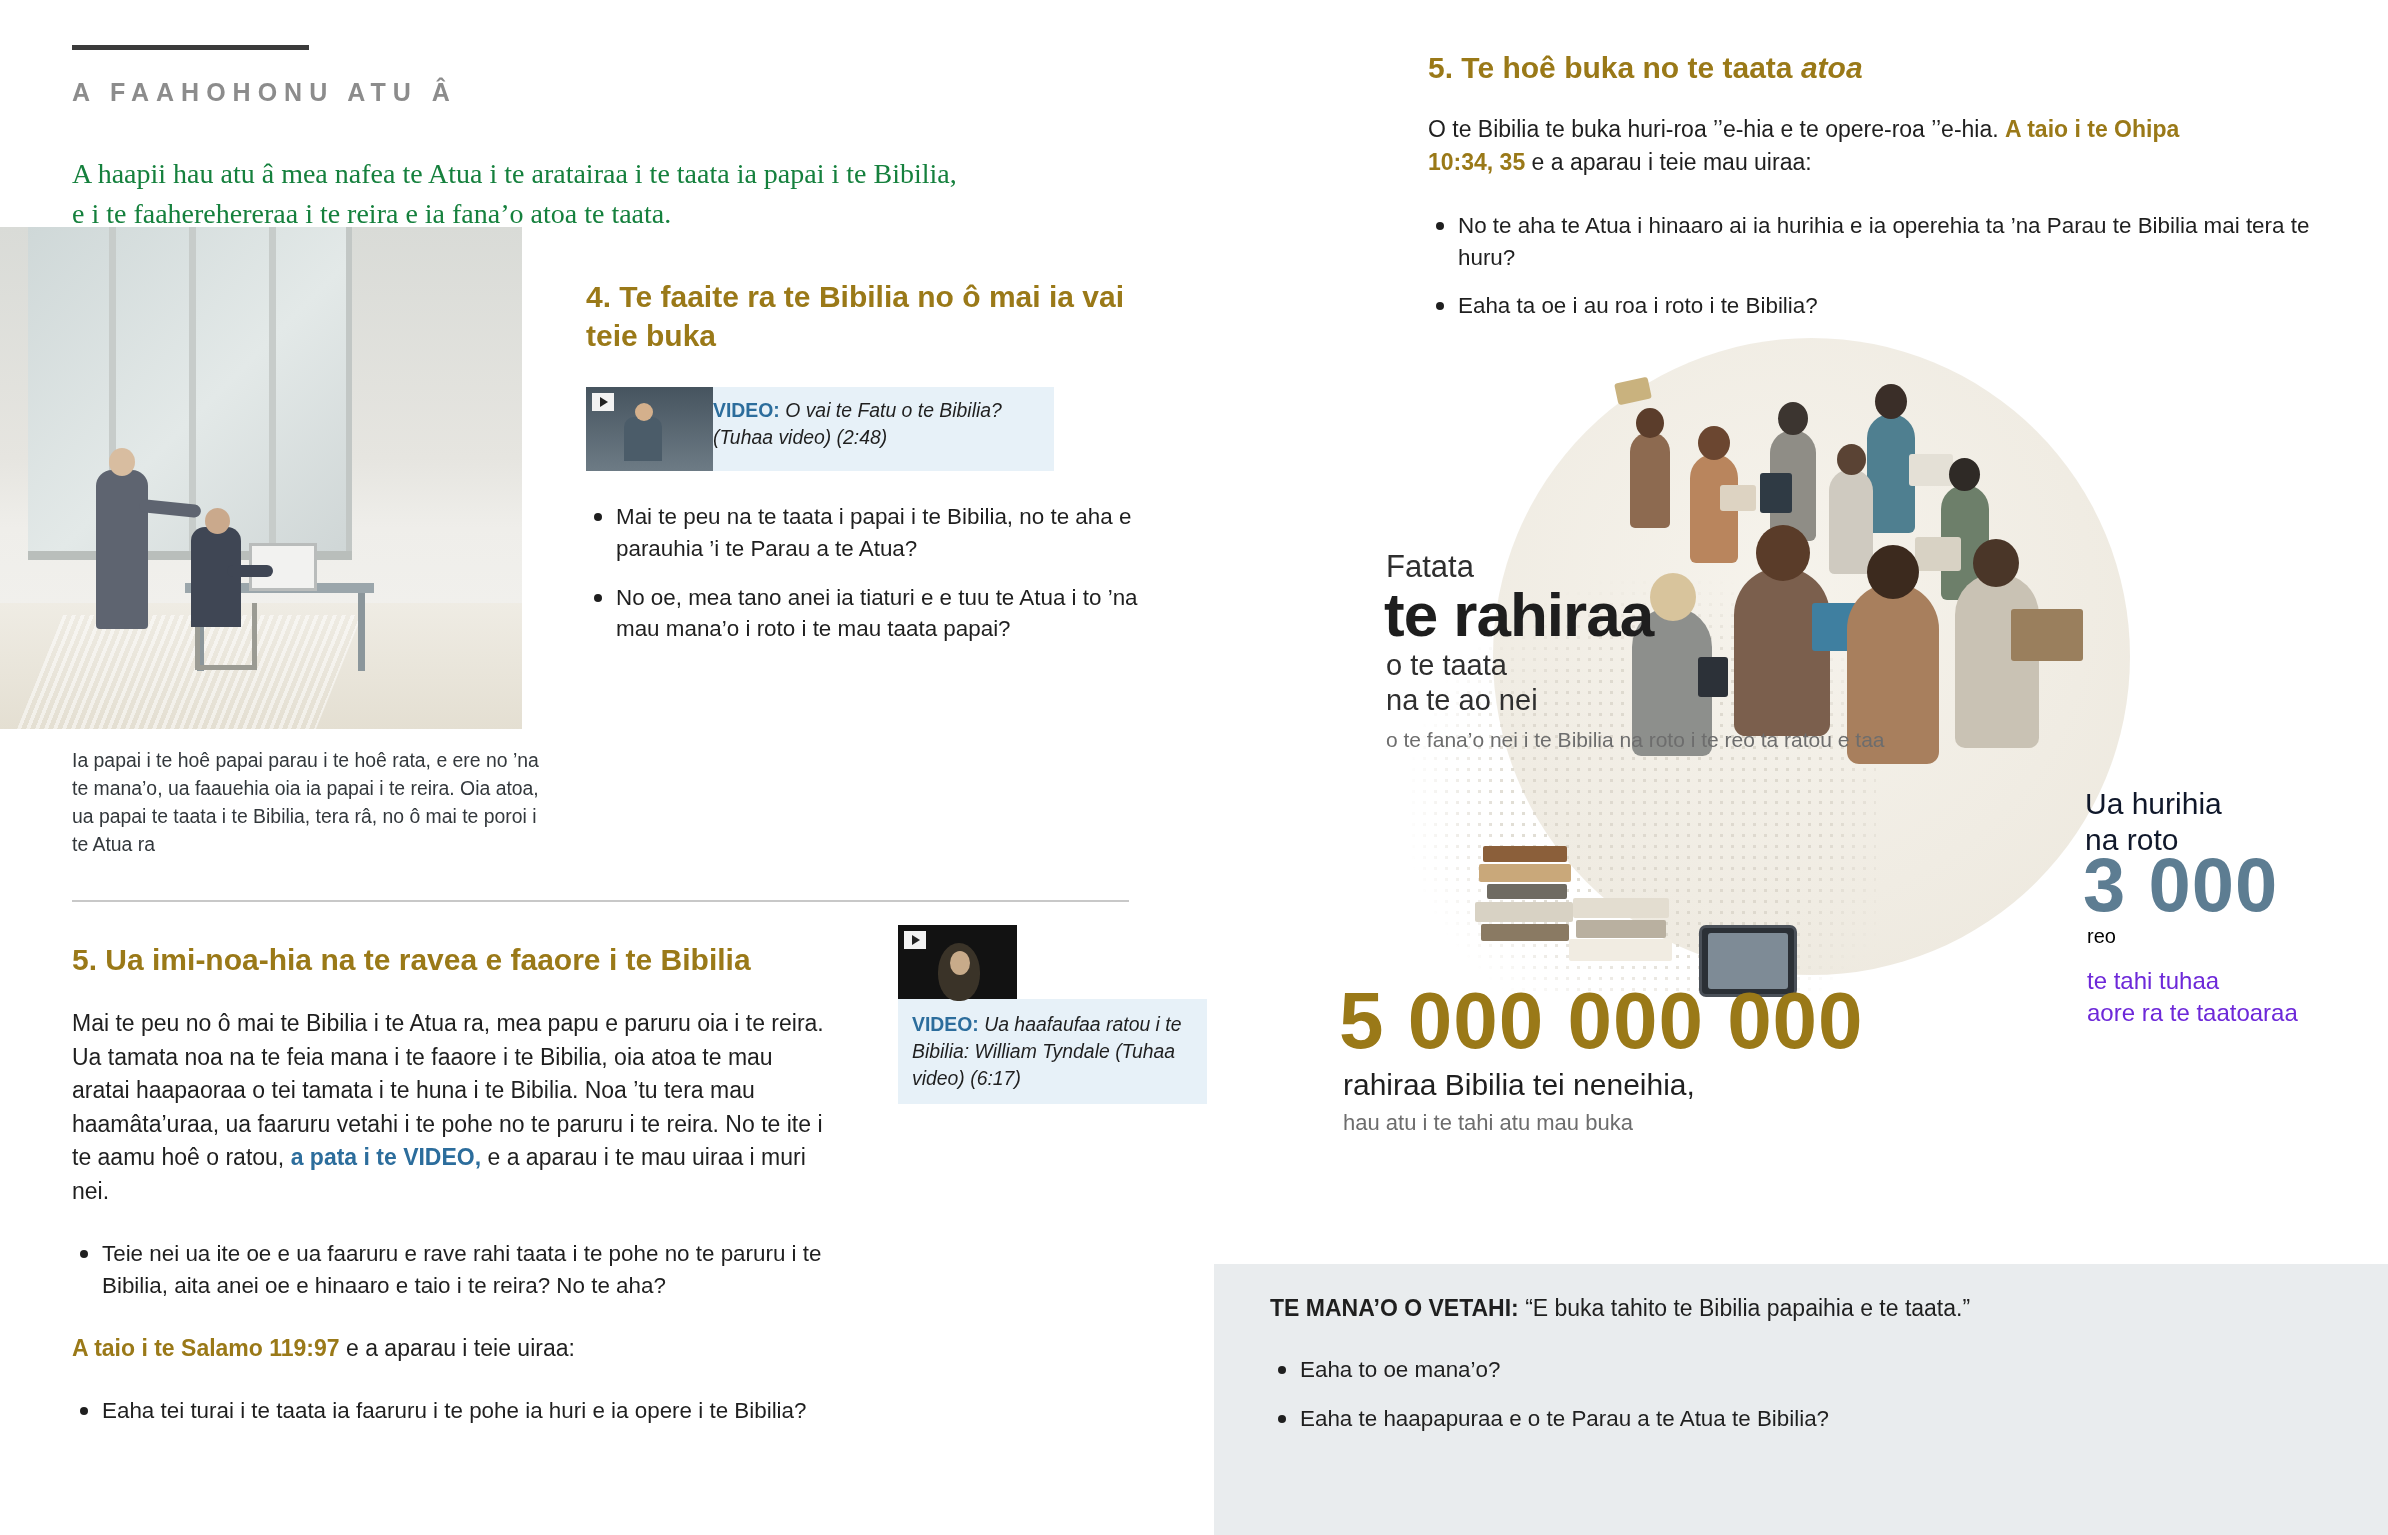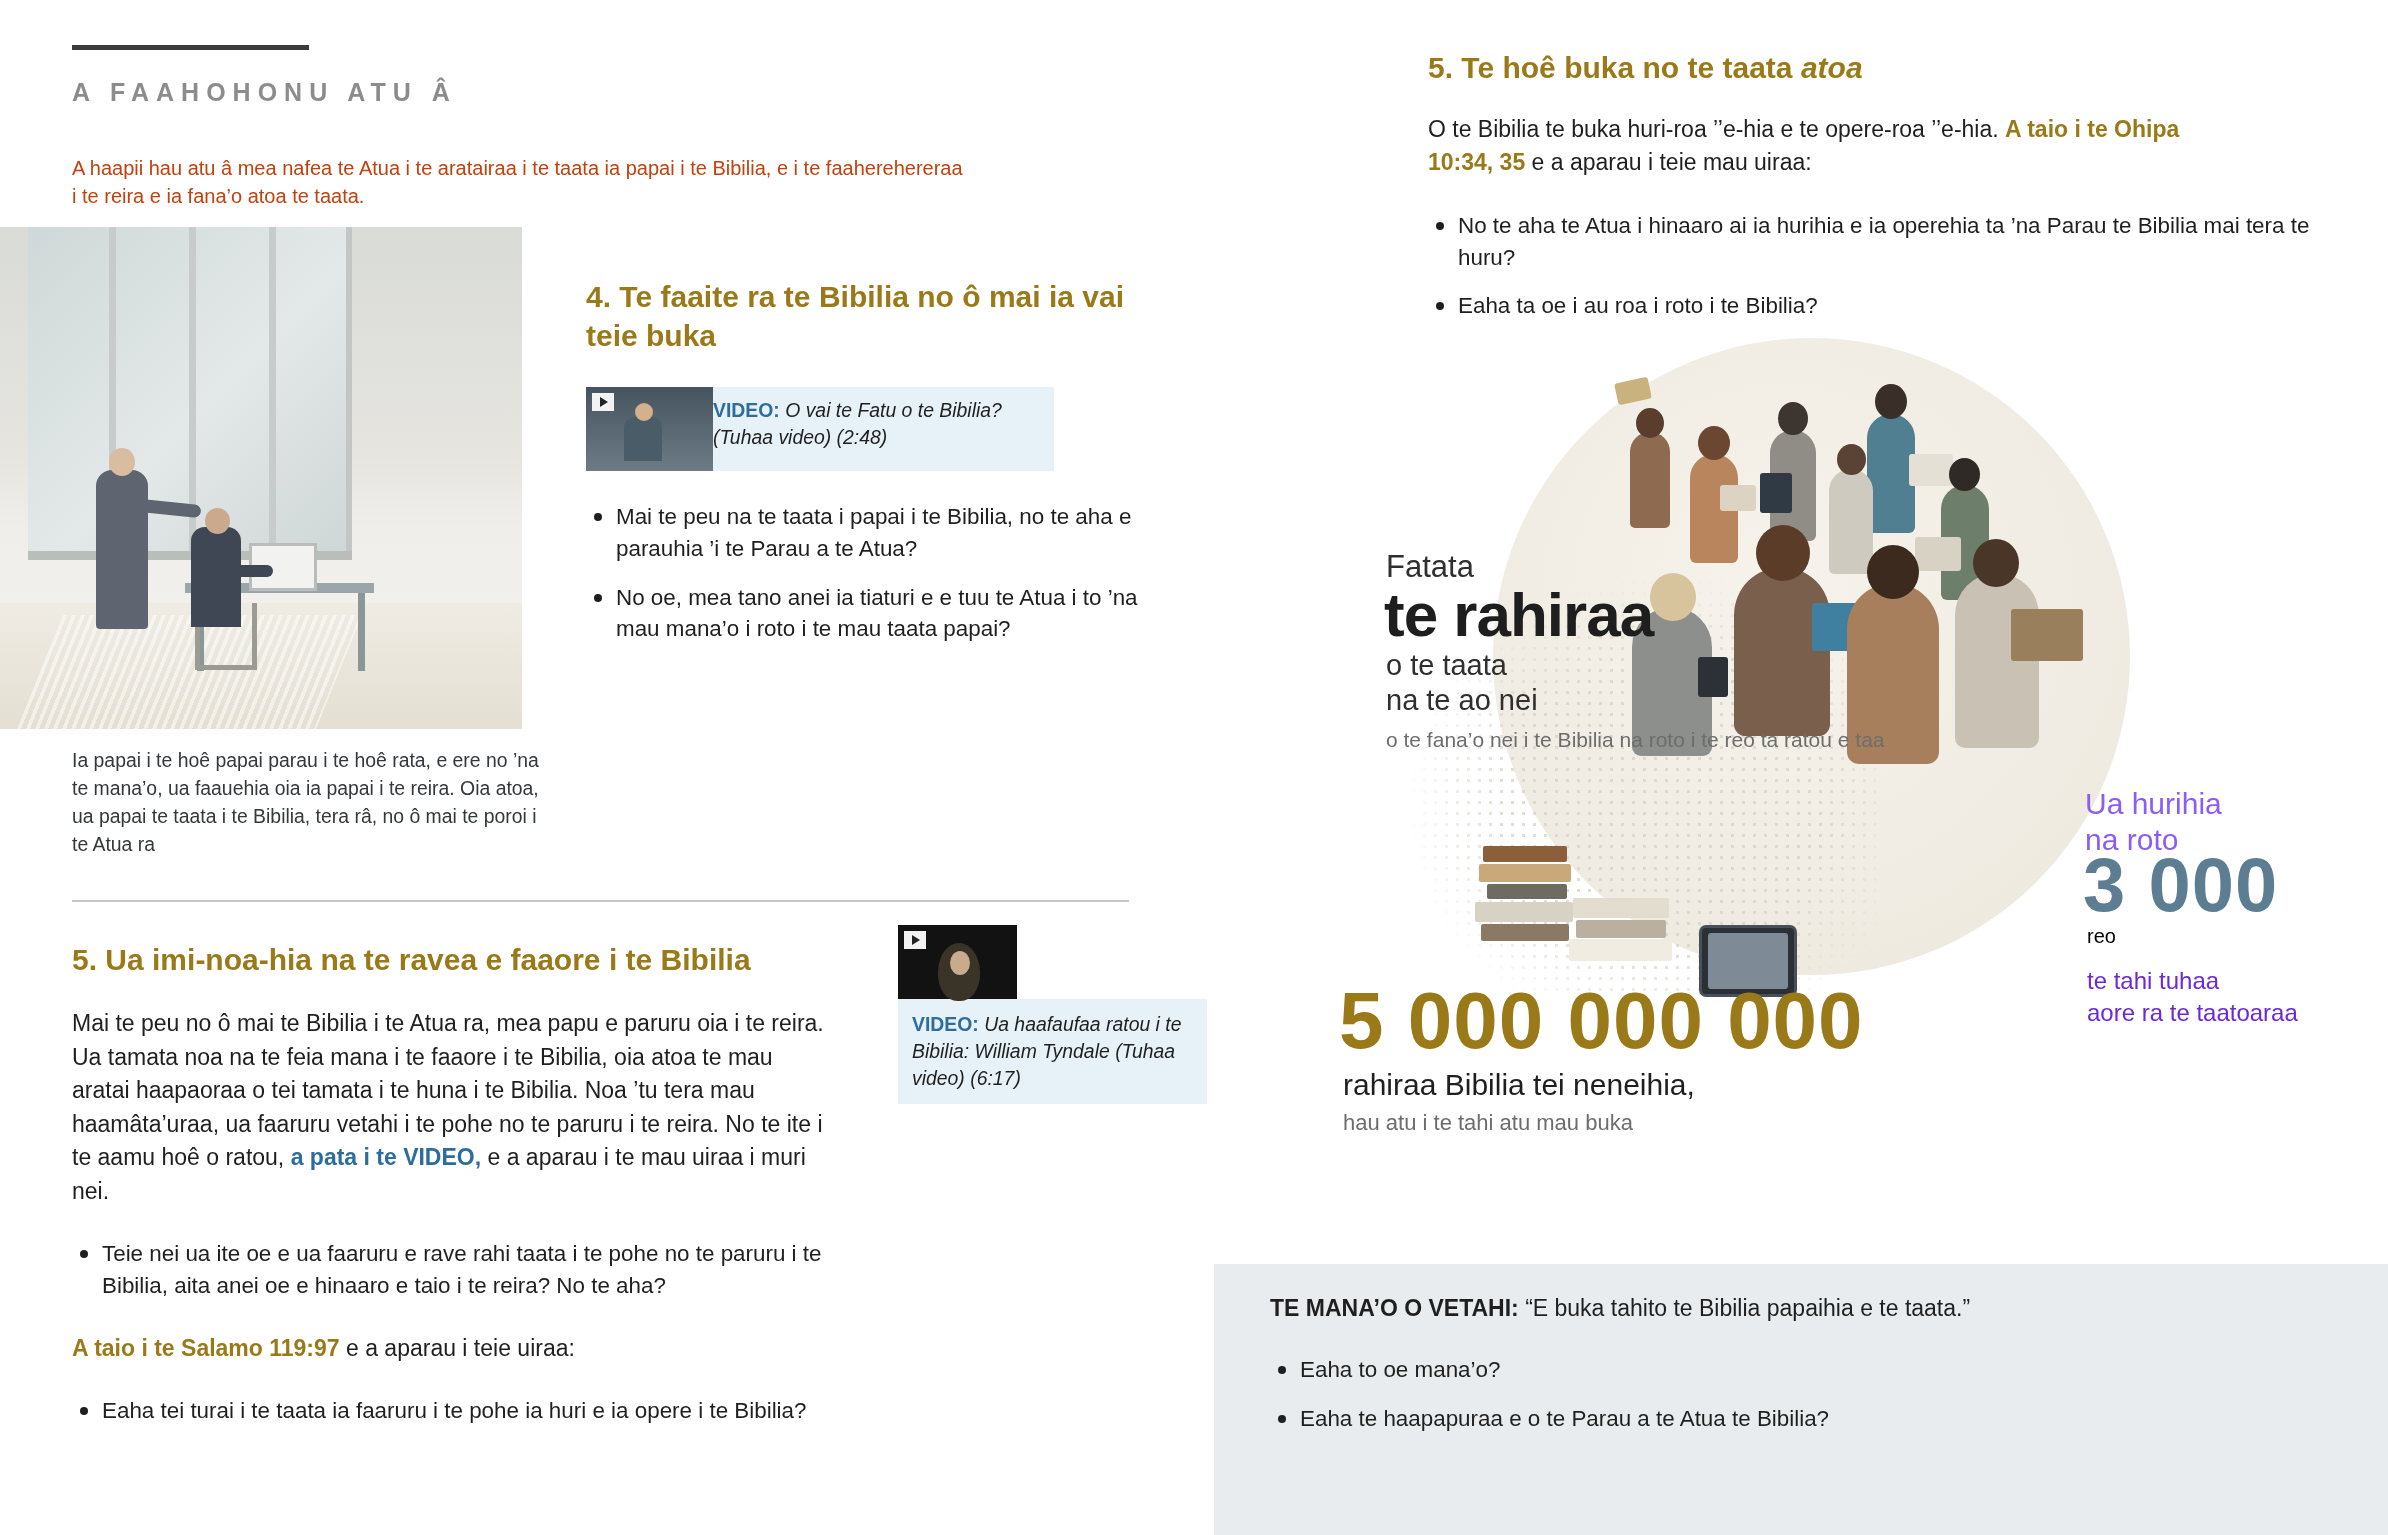--- a/index.html
+++ b/index.html
@@ -16,21 +16,21 @@
   
   .left-col{position:absolute;left:72px;top:0;width:1065px;height:1535px;}
 
   .rule-top{position:absolute;left:0;top:45px;width:237px;height:5px;background:#3b3b3b;}
   .section-kicker{
     position:absolute;left:0;top:78px;
     font-size:25px;letter-spacing:7px;font-weight:700;color:#8c8c8c;
   }
   .intro{
     position:absolute;left:0;top:154px;width:896px;
-    font-size:20px;line-height:1.42;color:#c2410c;
+    font-size:28px;line-height:1.42;color:#15803d;font-family:Liberation Serif, serif;
   }
 
   
   .illus{
     position:absolute;left:-72px;top:227px;width:522px;height:502px;
     overflow:hidden;background:#e9e7e2;
   }
   .illus .wall{position:absolute;left:0;top:0;width:522px;height:502px;
     background:linear-gradient(180deg,#d9dbd7 0%,#e6e5e0 46%,#efeeea 60%,#f4f3f0 100%);}
   .illus .winframe{position:absolute;left:28px;top:0;width:318px;height:328px;
@@ -115,21 +115,21 @@
     background:radial-gradient(#d8d3c8 1.6px, transparent 1.7px);
     background-size:11px 11px;opacity:.75;
     -webkit-mask-image:radial-gradient(ellipse at 55% 55%, #000 45%, transparent 72%);
             mask-image:radial-gradient(ellipse at 55% 55%, #000 45%, transparent 72%);}
 
   .lbl-fatata{position:absolute;left:117px;top:221px;font-size:31px;color:#2f2f2f;}
   .lbl-rahiraa{position:absolute;left:115px;top:251px;font-size:62px;font-weight:700;letter-spacing:-1px;color:#1e1e1e;}
   .lbl-sub1{position:absolute;left:117px;top:320px;font-size:29px;line-height:1.22;color:#2f2f2f;}
   .lbl-sub2{position:absolute;left:117px;top:398px;font-size:21px;line-height:1.38;color:#6d6d6d;}
 
-  .lbl-huri{position:absolute;left:816px;top:458px;font-size:30px;line-height:1.2;color:#8b5cf6;}
+  .lbl-huri{position:absolute;left:816px;top:458px;font-size:30px;line-height:1.2;color:#0f172a;}
   .num3000{position:absolute;left:814px;top:513px;font-size:76px;font-weight:700;color:#5d7d92;letter-spacing:1px;}
   .lbl-reo{position:absolute;left:818px;top:597px;font-size:20px;color:#000000;}
   .lbl-reo-sub{position:absolute;left:818px;top:637px;font-size:24px;line-height:1.35;color:#6d28d9;}
 
   .num5b{position:absolute;left:70px;top:647px;font-size:80px;font-weight:700;color:#9a7918;letter-spacing:1px;}
   .lbl-5b{position:absolute;left:74px;top:740px;font-size:30px;color:#1f1f1f;}
   .lbl-5b-sub{position:absolute;left:74px;top:782px;font-size:22px;color:#6d6d6d;}
 
   
   .ppl{position:absolute;left:244px;top:30px;width:617px;height:617px;}

